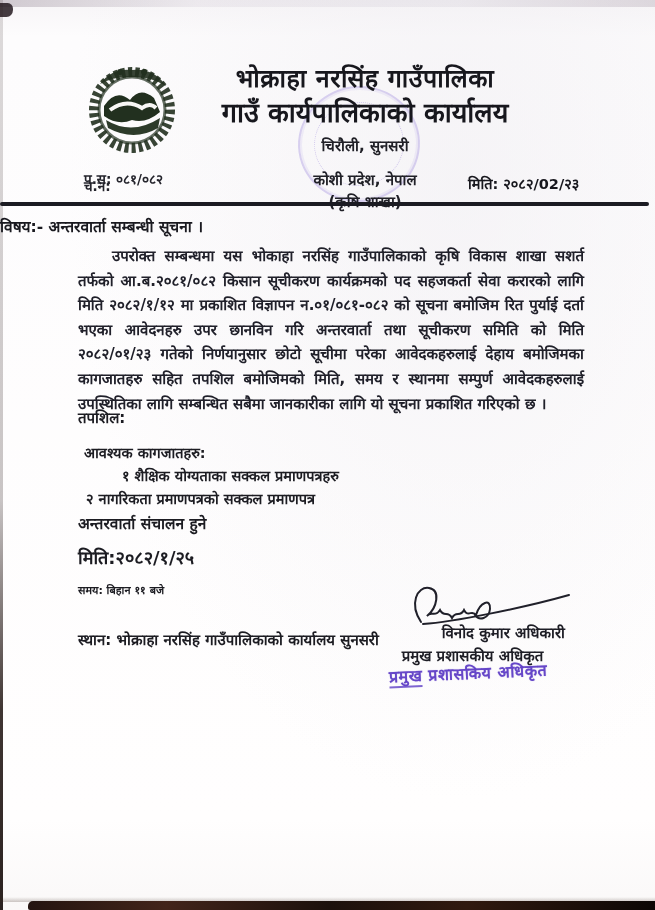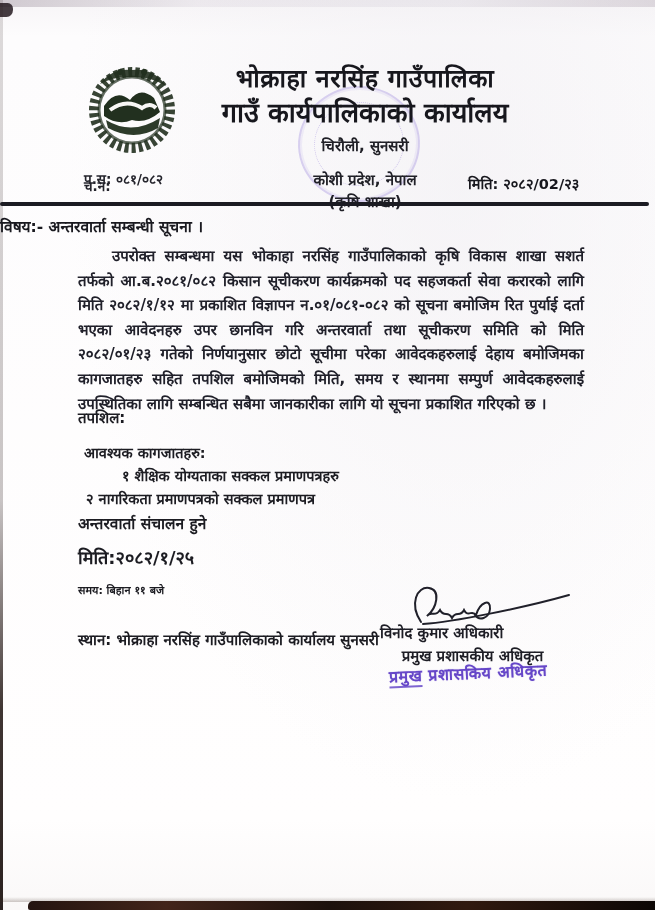--- a/index.html
+++ b/index.html
@@ -61,21 +61,21 @@
   .docs-head{position:absolute;left:84px;top:442px;font-size:14.5px;font-weight:600;}
   .doc-item1{position:absolute;left:86px;top:465px;font-size:14.5px;font-weight:600;margin-left:36px;}
   .doc-item2{position:absolute;left:86px;top:488px;font-size:14.5px;font-weight:600;}
   .interview-head{position:absolute;left:78px;top:512px;font-size:15.5px;font-weight:bold;}
   .iv-date{position:absolute;left:78px;top:545px;font-size:18px;font-weight:bold;}
   .iv-time{position:absolute;left:78px;top:582px;font-size:11px;font-weight:bold;}
   .iv-place{position:absolute;left:78px;top:589px;font-size:15px;font-weight:bold;margin-top:40px;}
 
   
   .signature{position:absolute;left:403px;top:582px;width:172px;height:46px;}
-  .sig-name{position:absolute;left:380px;top:622px;width:185px;text-align:left;
+  .sig-name{position:absolute;left:380px;top:622px;width:185px;text-align:right;
     font-size:15px;font-weight:600;color:#1d1d25;}
   .sig-designation{position:absolute;left:380px;top:645px;width:185px;text-align:center;
     font-size:15px;font-weight:600;color:#1d1d25;}
   .sig-stamp{position:absolute;left:368px;top:662px;width:200px;text-align:center;
     font-size:16px;font-weight:bold;color:rgba(94,62,198,.92);
     transform:rotate(-2.5deg);letter-spacing:.5px;
     text-shadow:0 0 1px rgba(94,62,198,.45);}
   .sig-stamp .u{border-bottom:2px solid rgba(94,62,198,.8);}
 </style>
 </head>

